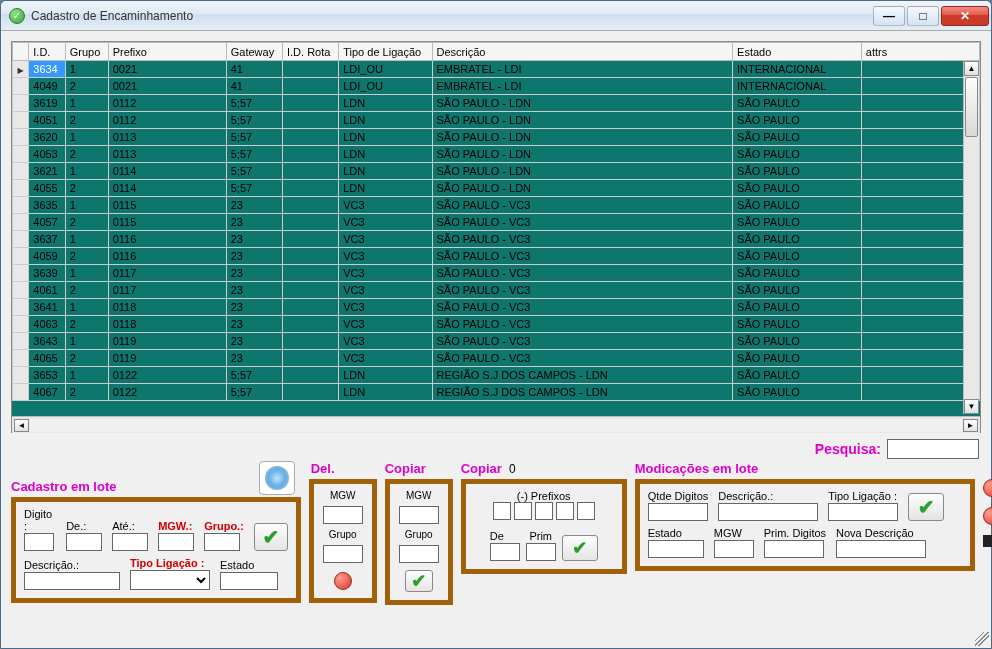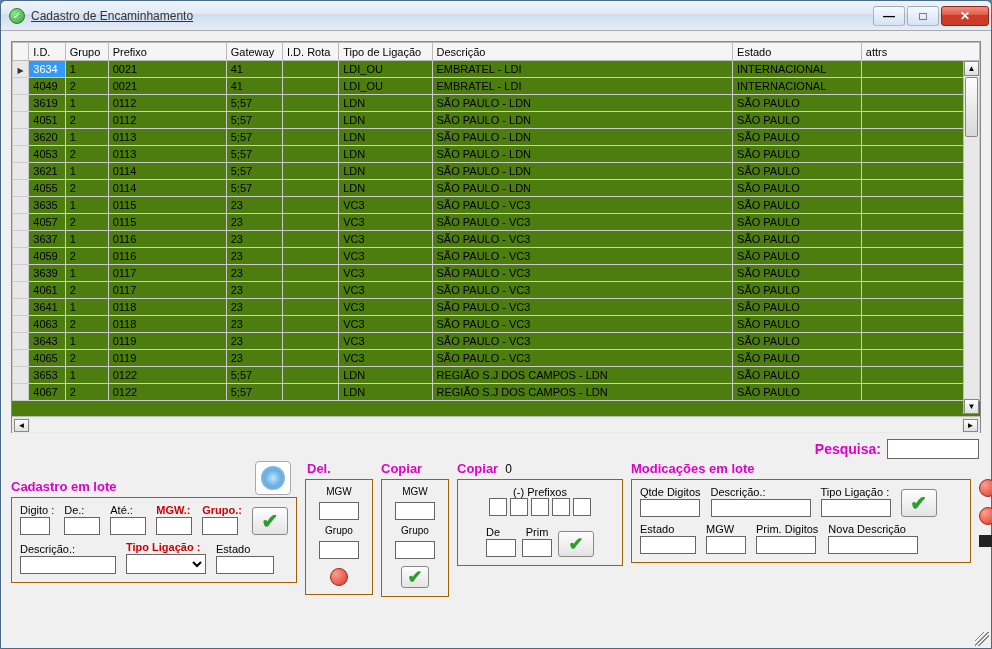--- a/index.html
+++ b/index.html
@@ -16,41 +16,41 @@
     background: linear-gradient(to bottom, #f0f4f9 0%, #dfe9f5 45%, #cfddee 46%, #e5eef8 100%);
     border-bottom: 1px solid #aaa; border-radius: 6px 6px 0 0;
     display: flex; align-items: center; padding: 0 2px 0 8px;
   }
   .titlebar-icon {
     width: 16px; height: 16px; border-radius: 50%;
     background: radial-gradient(circle at 30% 30%, #8be28b, #3aa63a);
     border: 1px solid #2d7d2d; display: flex; align-items: center; justify-content: center;
     font-size: 10px; color: #fff; margin-right: 6px;
   }
-  .titlebar-text { flex: 1; color: #333; font-size: 12px; text-decoration: underline; }
+  .titlebar-text { flex: 1; color: #333; font-size: 12px; }
   .win-controls { display: flex; gap: 2px; }
   .win-btn {
     width: 32px; height: 20px; border-radius: 3px; border: 1px solid rgba(0,0,0,0.25);
     display: flex; align-items: center; justify-content: center;
     font-size: 12px; font-weight: bold; cursor: default;
     background: linear-gradient(to bottom, #f5f9ff, #d5e3f2);
   }
   .win-btn.close {
     width: 48px; color: #fff;
     background: linear-gradient(to bottom, #f08f84 0%, #e2594a 45%, #d03a28 46%, #c93c29 100%);
     border-color: #8a2a1e;
   }
   
   .client {
     position: absolute; top: 30px; left: 0; right: 0; bottom: 0;
     background: #f0f0f0; padding: 10px;
   }
   
   .grid-panel {
-    background: #4d7c0f; border: 1px solid #888; height: 392px; position: relative;
+    background: #0f766e; border: 1px solid #888; height: 392px; position: relative;
   }
   .grid-scroll { overflow: hidden; height: 374px; }
   
   table.grid { border-collapse: collapse; width: 100%; font-size: 11px; }
   table.grid th {
     background: #f5f5f5; border: 1px solid #bbb; padding: 2px 4px;
     text-align: left; font-weight: normal; height: 18px; white-space: nowrap;
   }
   table.grid td {
     border: 1px solid #ccc; padding: 1px 4px; height: 17px;
@@ -83,21 +83,21 @@
   }
   .search-label { color: #e000cc; font-weight: bold; font-size: 14px; margin-right: 6px; }
   .search-input { width: 92px; height: 20px; border: 1px solid #666; background: #fff; }
   
   .bottom { display: flex; gap: 8px; margin-top: 2px; align-items: flex-start; }
   
   .section-title { color: #e000cc; font-weight: bold; font-size: 13px; display: inline-block; margin-bottom: 3px; }
   .section-title.del { margin-left: 2px; }
   
   fieldset.panel {
-    border: 1px solid #a16207; padding: 6px 8px 8px 8px; background: #f0f0f0;
+    border: 5px solid #a16207; padding: 6px 8px 8px 8px; background: #f0f0f0;
     font-size: 11px;
   }
   
   .field-label { font-size: 11px; color: #000; }
   .field-label.red { color: #d00000; font-weight: bold; }
   .tinput {
     border: 1px solid #666; background: #fff; height: 18px; font-size: 11px;
     padding: 0 2px;
   }
   .combo {

